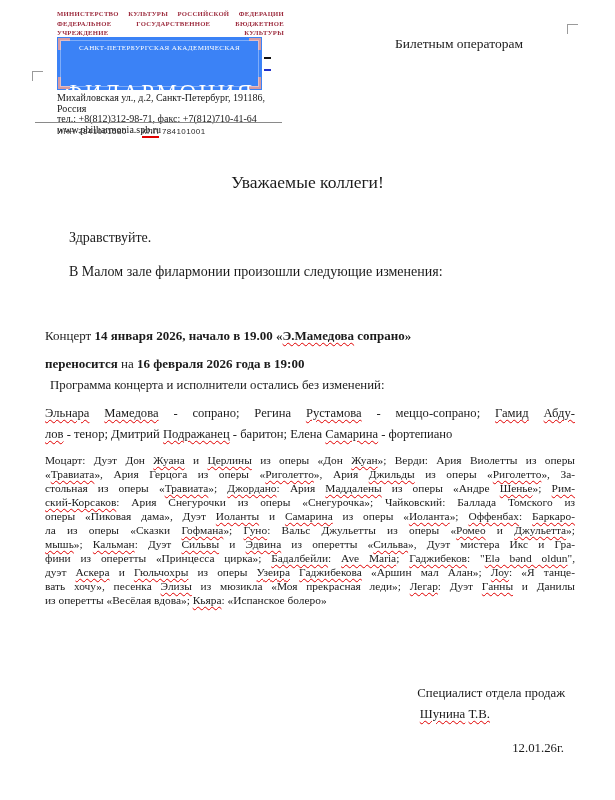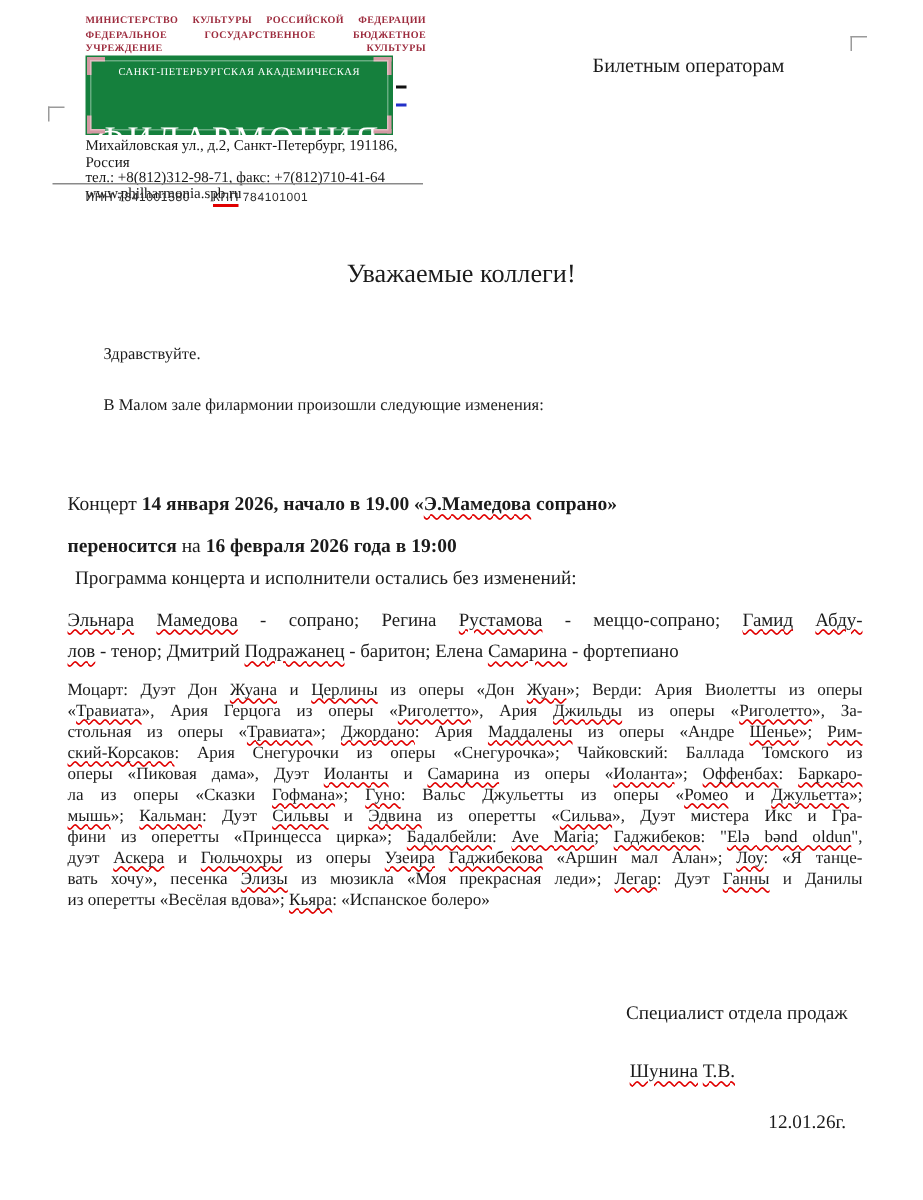--- a/index.html
+++ b/index.html
@@ -2,21 +2,21 @@
 <html><head>
 <meta charset="utf-8">
 <style>
   html,body{margin:0;padding:0;background:#ffffff;}
   body{width:615px;height:800px;position:relative;font-family:"Liberation Serif",serif;color:#1b1b1b;overflow:hidden;}
   .abs{position:absolute;}
 
   
   .ministry{left:57px;top:9px;width:227px;color:#9d2c3e;font-weight:bold;font-size:6.7px;line-height:9.5px;letter-spacing:.25px;}
   .mline{text-align:justify;text-align-last:justify;}
-  .logo{left:57px;top:37px;width:205px;height:53px;background:#15803d;color:#ffffff;text-align:center;}
+  .logo{left:57px;top:37px;width:205px;height:53px;background:#3b82f6;color:#ffffff;text-align:center;}
   .logo::after{content:'';position:absolute;inset:3px;border:1px solid rgba(255,255,255,.35);}
   .logo .c{position:absolute;width:9px;height:9px;border:0 solid #d met;}
   .c{border-color:#d receiving;}
   .logo .c{border-color:#d49aa3;}
   .c.tl{left:1px;top:1px;border-left:3px solid #d49aa3;border-top:3px solid #d49aa3;}
   .c.tr{right:1px;top:1px;border-right:3px solid #d49aa3;border-top:3px solid #d49aa3;}
   .c.bl{left:1px;bottom:1px;border-left:3px solid #d49aa3;border-bottom:3px solid #d49aa3;}
   .c.br{right:1px;bottom:1px;border-right:3px solid #d49aa3;border-bottom:3px solid #d49aa3;}
   .logo-l1{margin-top:7px;font-size:7px;letter-spacing:.4px;}
   .logo-name{font-size:23px;line-height:25px;letter-spacing:2.5px;margin-top:28px;}
@@ -31,34 +31,34 @@
   .u{border-bottom:2px solid #e00000;}
 
   .recipient{left:395px;top:36px;width:180px;font-size:13.5px;text-align:left;}
 
   
   .cm{width:10px;height:9px;}
   .cm.left{left:32px;top:71px;border-left:1px solid #9a9a9a;border-top:1px solid #9a9a9a;}
   .cm.right{left:567px;top:24px;border-left:1px solid #9a9a9a;border-top:1px solid #9a9a9a;}
 
   .heading{left:0;top:172px;width:615px;text-align:center;font-size:17.5px;}
-  .para{left:45px;width:530px;font-size:11px;}
+  .para{left:45px;width:530px;font-size:14px;}
   .greeting{top:230px;text-indent:24px;}
   .intro{top:264px;text-indent:24px;}
 
   .announce{left:45px;top:322px;width:530px;font-size:13px;line-height:28px;}
   .program-intro{left:50px;top:378px;width:530px;font-size:12.8px;}
   .performers{left:45px;top:403px;width:530px;font-size:12.6px;line-height:21px;}
   .program{left:45px;top:453px;width:530px;font-size:11.4px;line-height:14px;}
   .tline{white-space:normal;}
   .jl{text-align:justify;text-align-last:justify;}
   .b{font-weight:bold;}
   .w{text-decoration-line:underline;text-decoration-style:wavy;text-decoration-color:#e00000;text-decoration-thickness:1px;text-underline-offset:2px;}
 
-  .sig-title{right:50px;top:668px;font-size:12.8px;text-align:right;}
+  .sig-title{right:50px;top:686px;font-size:12.8px;text-align:right;}
   .sig-name{right:125px;top:707px;font-size:12.8px;text-align:right;}
   .sig-date{right:51px;top:741px;font-size:12.8px;text-align:right;}
 </style>
 </head>
 <body>
 
 <div>
 
   <div class="abs ministry">
     <div class="mline">МИНИСТЕРСТВО КУЛЬТУРЫ РОССИЙСКОЙ ФЕДЕРАЦИИ</div>

